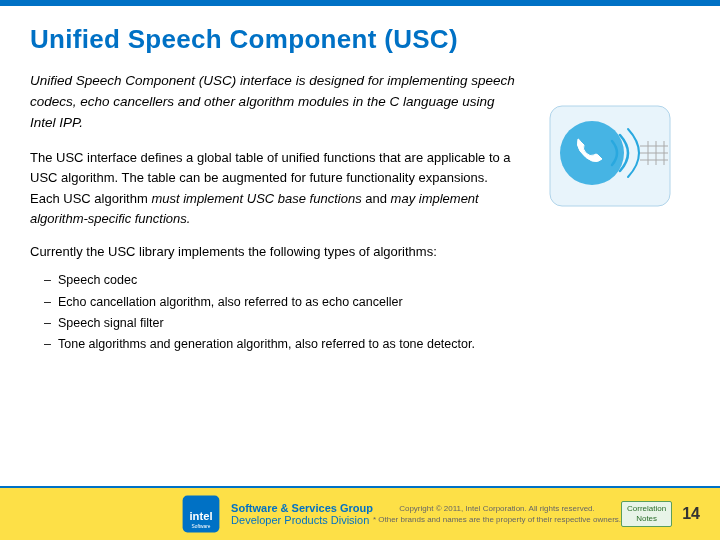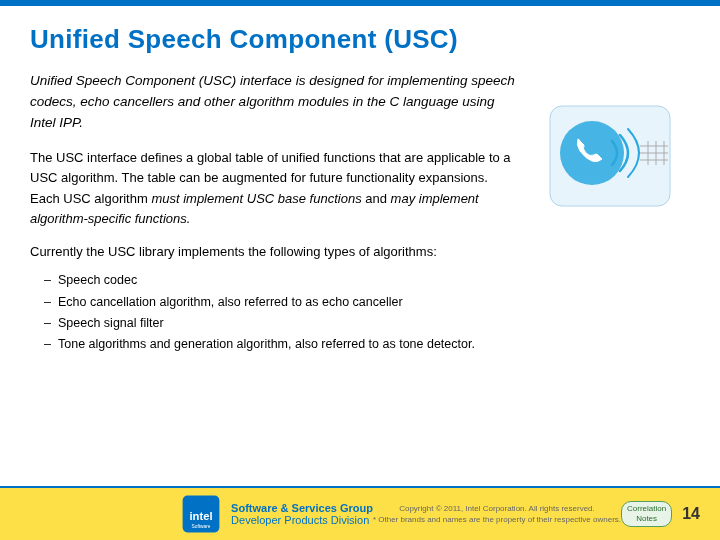--- a/index.html
+++ b/index.html
@@ -180,21 +180,21 @@
       color: #333;
     }
 
     
     .correlation-badge {
       background: #e8f4e8;
       border: 1px solid #5a9e5a;
       color: #2a6e2a;
       font-size: 8px;
       padding: 2px 5px;
-      border-radius: 10px;
+      border-radius: 2px;
       text-align: center;
       line-height: 1.3;
     }
   </style>
 </head>
 <body>
 
 <div class="slide">
   <div class="top-bar"></div>
 

